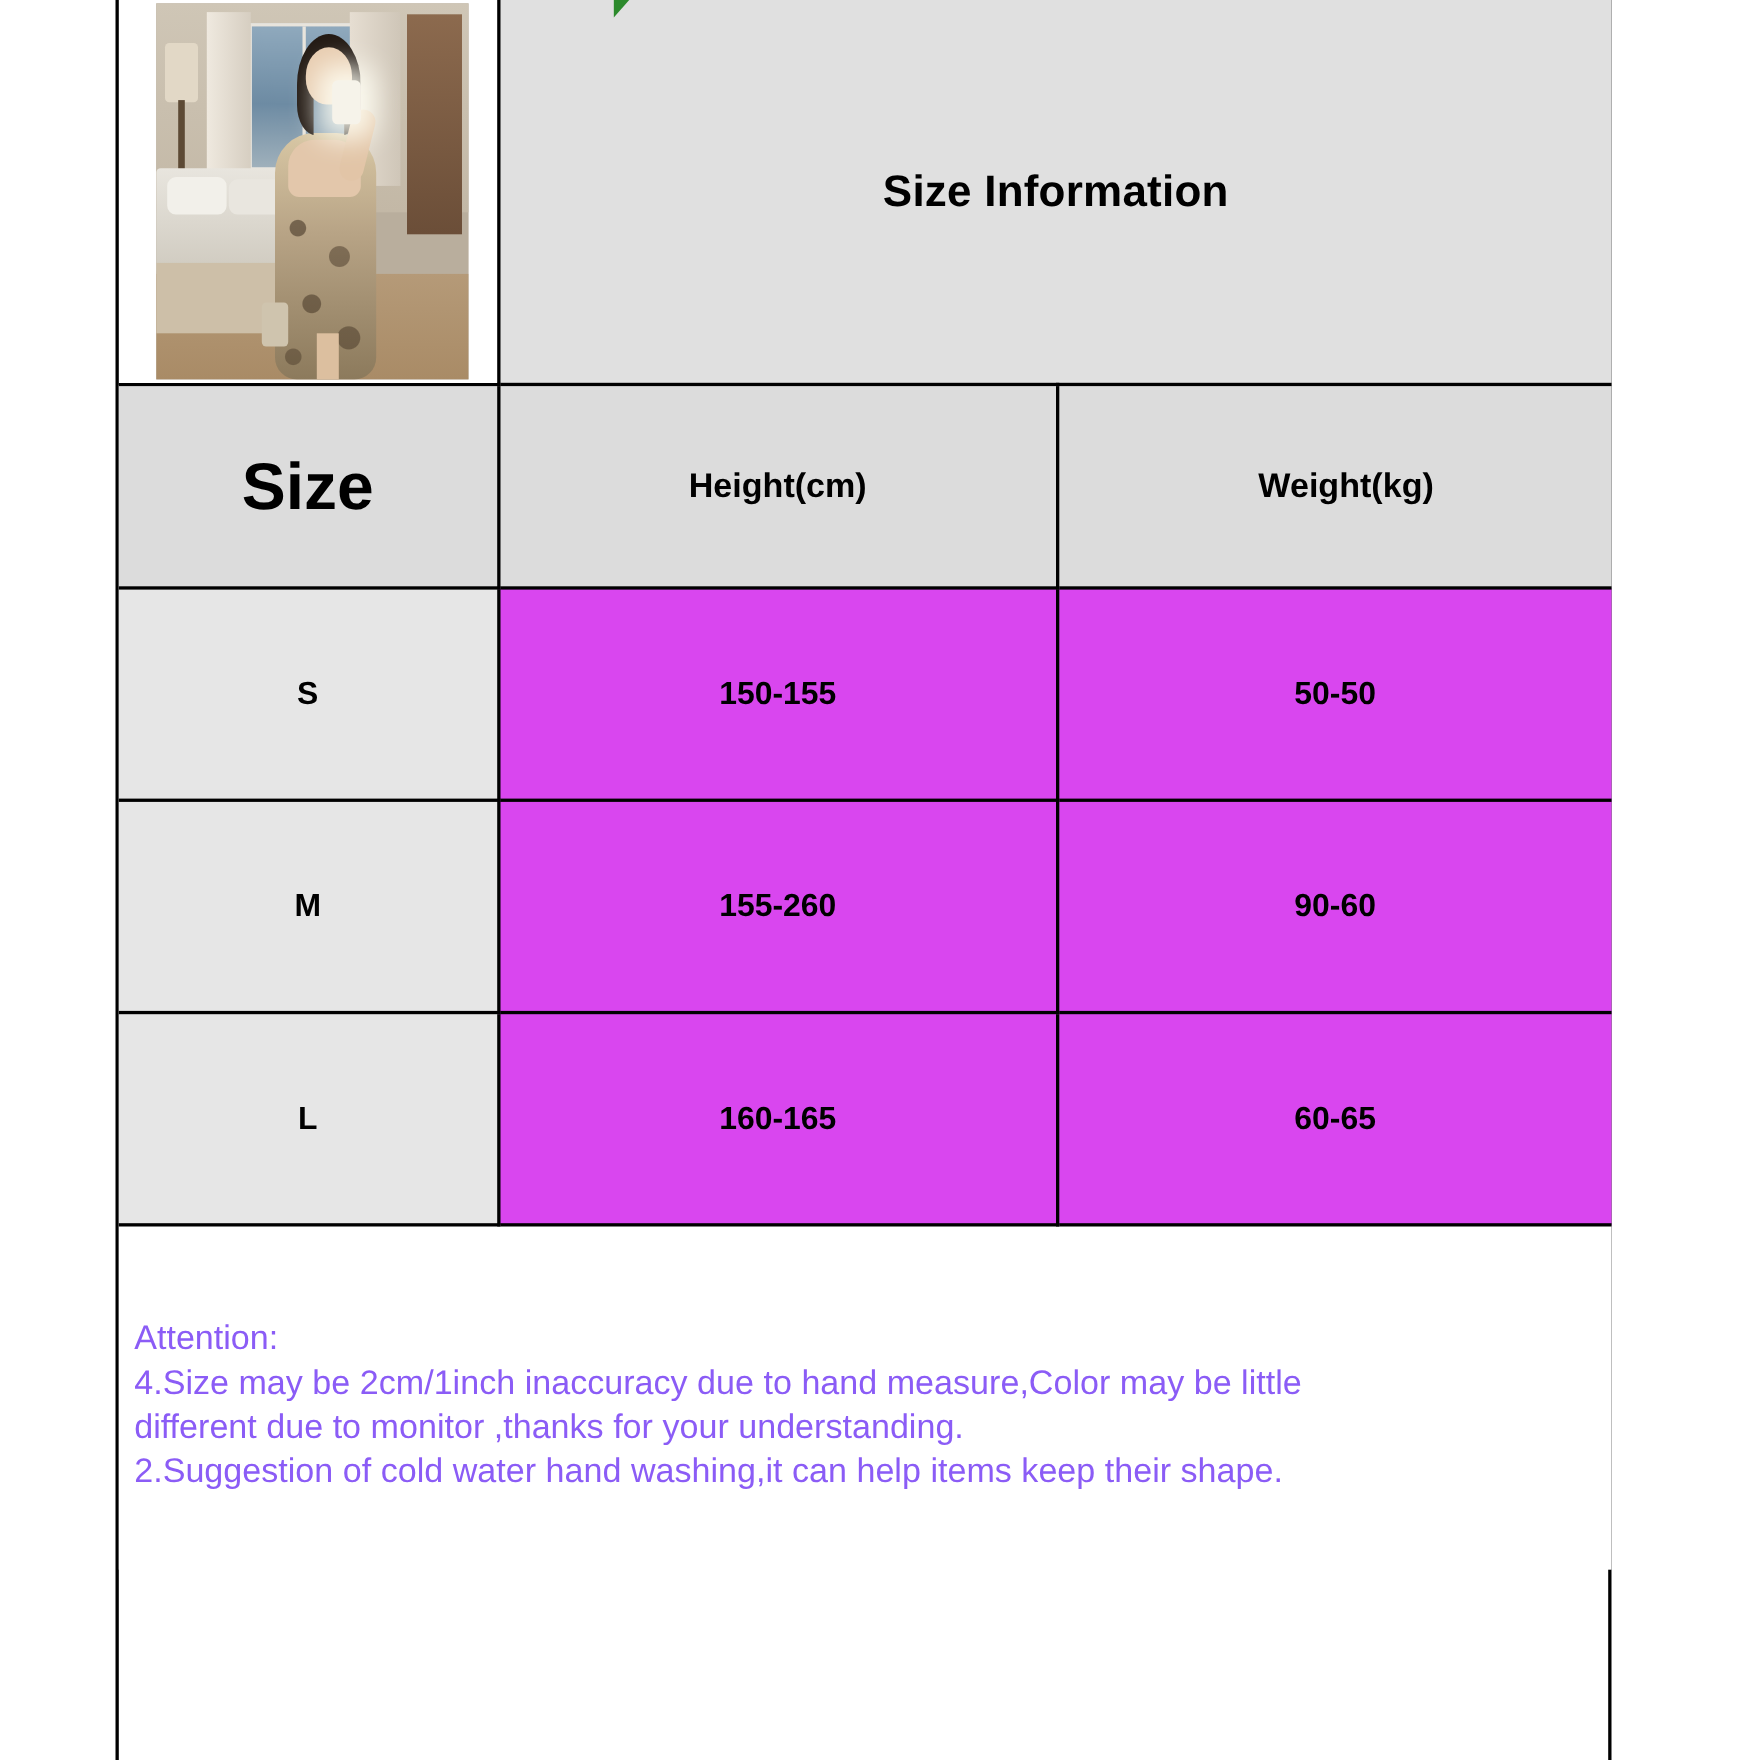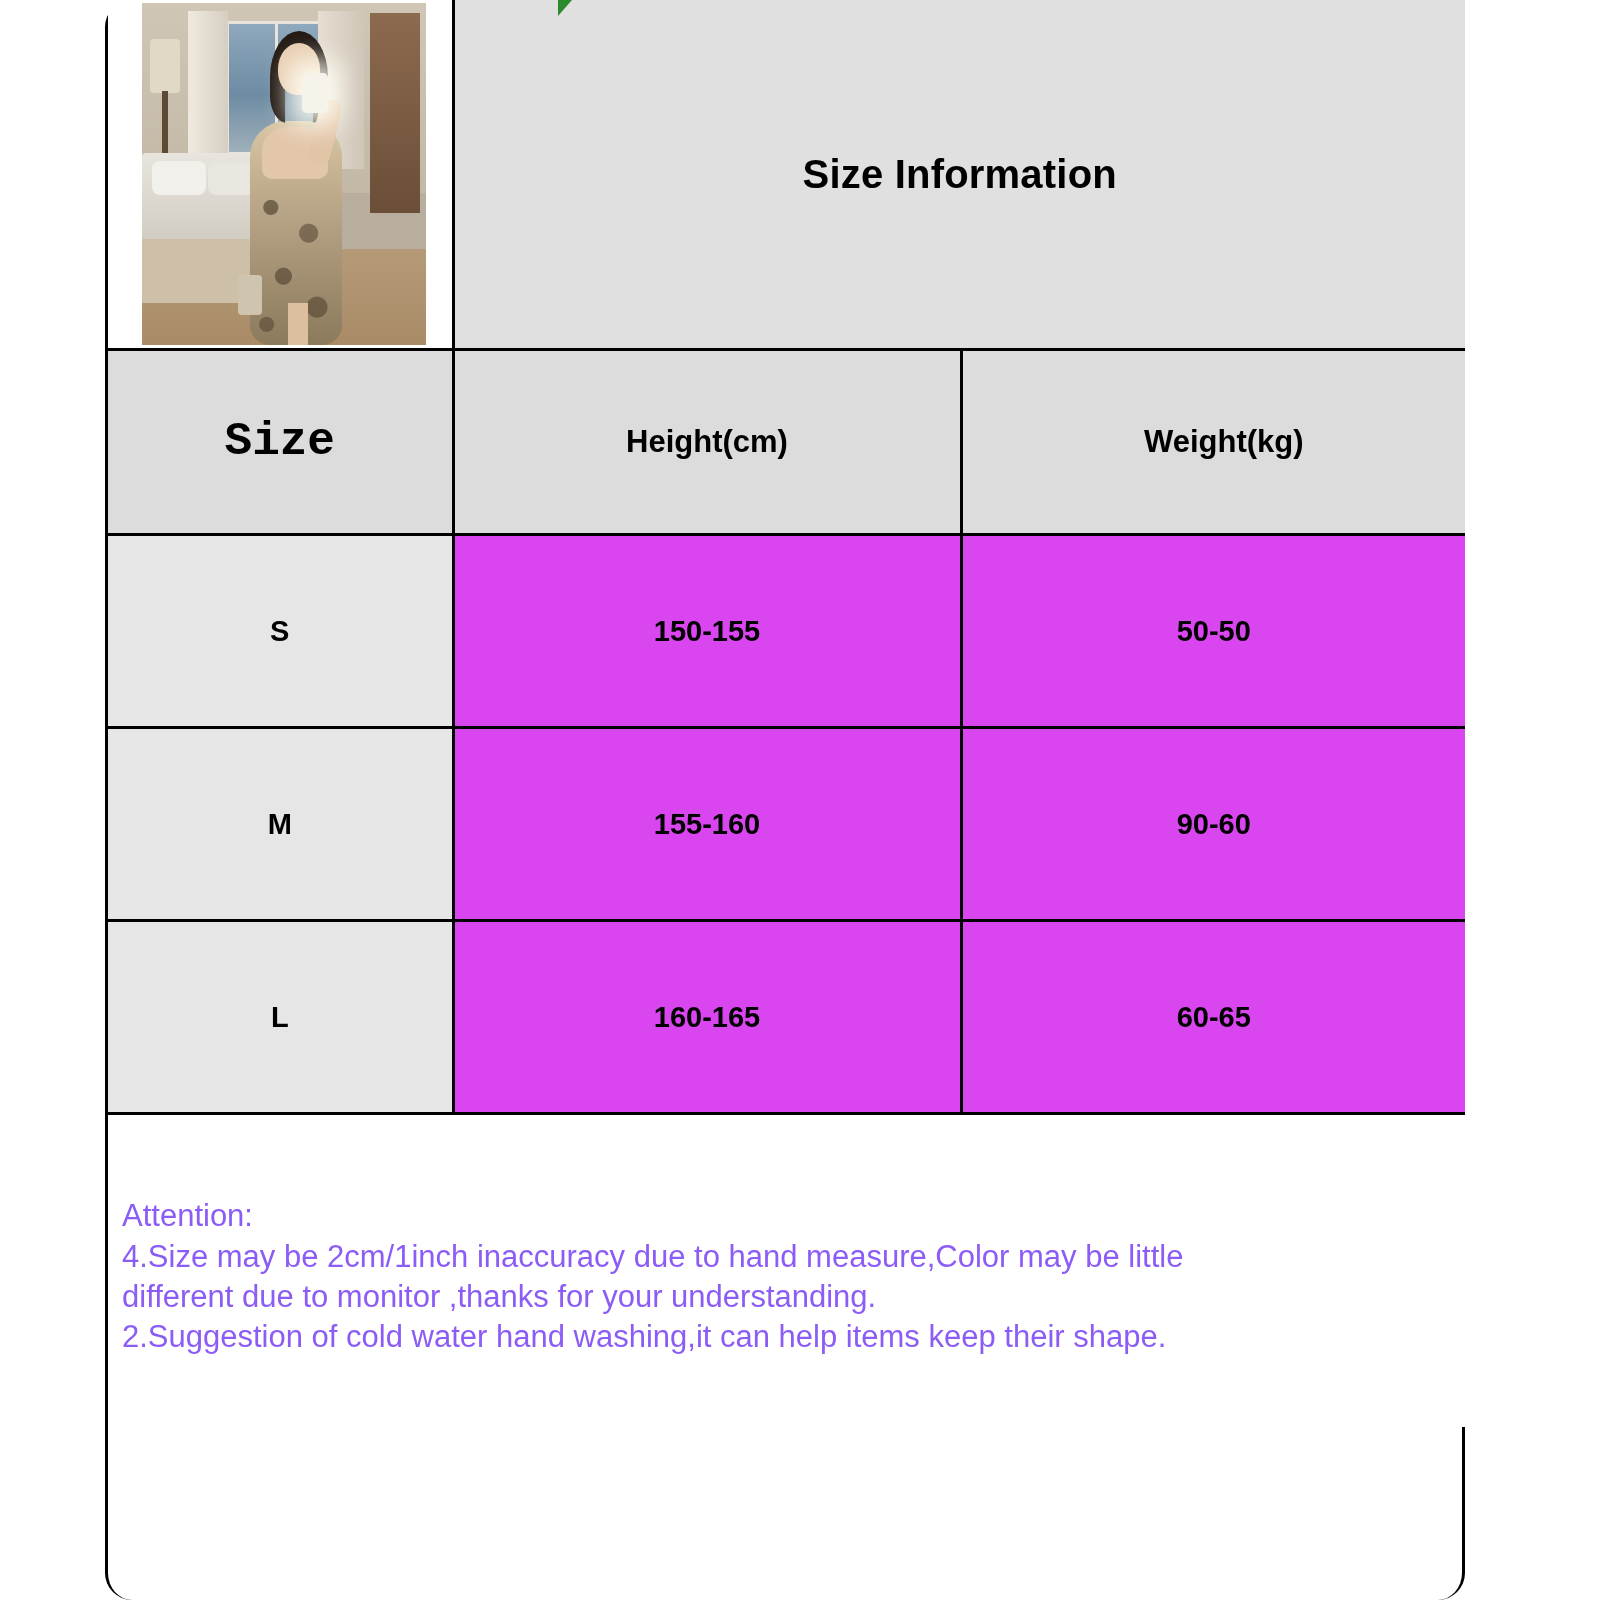--- a/index.html
+++ b/index.html
@@ -25,21 +25,20 @@
   .table-wrap {
     position: absolute;
     left: 105px;
     top: 0px;
     width: 1360px;
     height: 1600px;
     box-sizing: border-box;
     border-left: 3px solid #000;
     border-right: 3px solid #000;
     background: #ffffff;
-    border-radius: 27px;
   }
 
   table.size-table {
     border-collapse: collapse;
     width: 100%;
     table-layout: fixed;
   }
 
   table.size-table td {
     border: 3px solid #000;
@@ -80,23 +79,22 @@
     background: #dcdcdc;
   }
   .hdr.size-hdr {
     border-left: none !important;
   }
   .hdr.last-hdr {
     border-right: none !important;
     padding-left: 20px;
   }
   .hdr-size-text {
-    font-size: 46px;
+    font-size: 60px;
     font-weight: bold;
-    font-family: Liberation Mono, monospace;
   }
   .hdr-text {
     font-size: 31px;
     font-weight: bold;
     margin-top: 36px;
   }
 
   .row-cell {
     height: 190px;
     font-size: 29px;
@@ -308,21 +306,21 @@
         </tr>
 
         <tr>
           <td class="row-cell sizecol">S</td>
           <td class="row-cell">150-155</td>
           <td class="row-cell last">50-50</td>
         </tr>
 
         <tr>
           <td class="row-cell sizecol">M</td>
-          <td class="row-cell">155-160</td>
+          <td class="row-cell">155-260</td>
           <td class="row-cell last">90-60</td>
         </tr>
 
         <tr>
           <td class="row-cell sizecol">L</td>
           <td class="row-cell">160-165</td>
           <td class="row-cell last">60-65</td>
         </tr>
 
 

